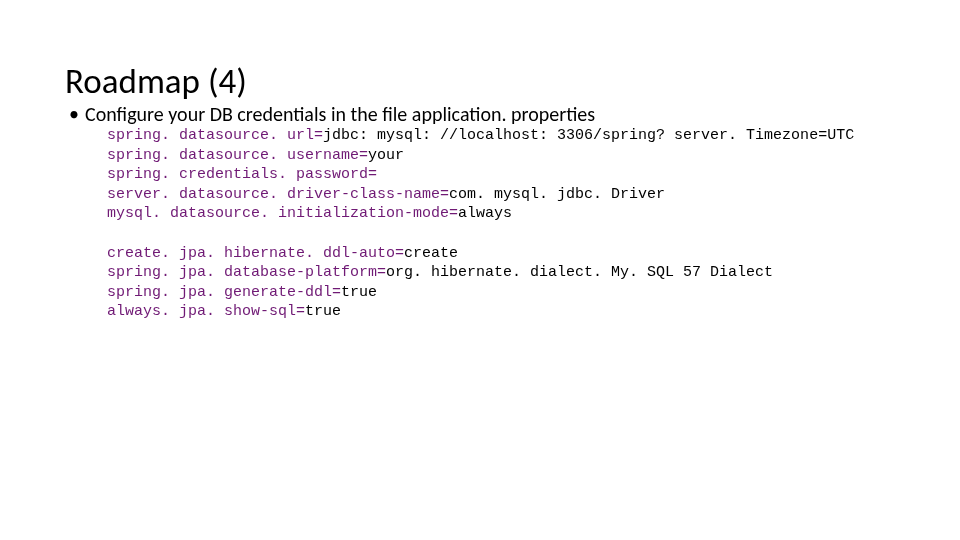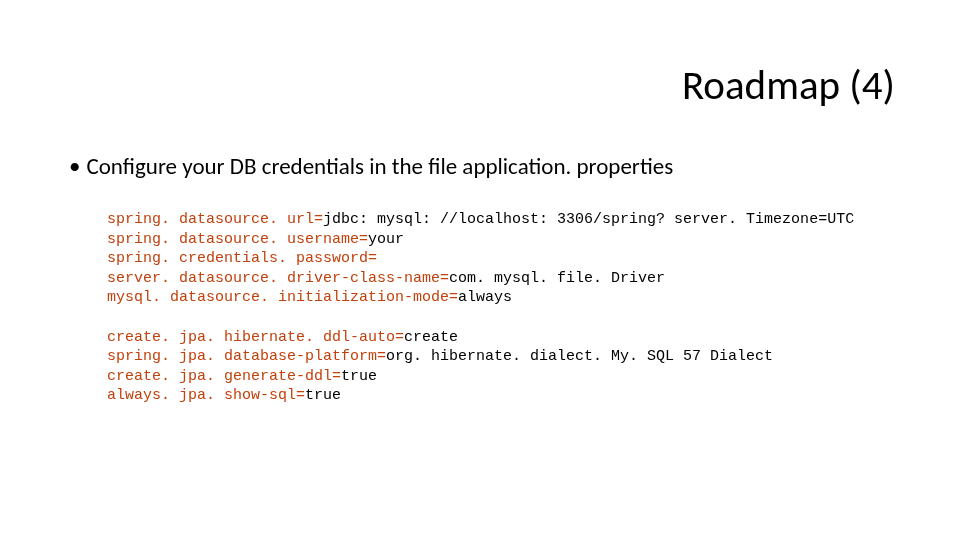--- a/index.html
+++ b/index.html
@@ -9,61 +9,58 @@
       height: 540px;
       font-family: Calibri, "Segoe UI", Arial, sans-serif;
       background: white;
       color: #000;
       box-sizing: border-box;
     }
     .slide {
       padding: 60px 65px 40px 65px;
     }
     .title {
-      font-size: 41px;
+      font-size: 35px;
       font-weight: 400;
-      margin-bottom: 42px;
-      text-align: right;
     }
     .bullet-line {
-      font-size: 23px;
-      margin-bottom: 30px;
+      font-size: 20px;
       padding-left: 4px;
     }
     .bullet-marker {
       display: inline-block;
       margin-right: 6px;
     }
     .code-block {
       font-family: "Courier New", Courier, monospace;
       font-size: 15px;
       line-height: 1.3;
       padding-left: 42px;
       white-space: pre;
       margin-bottom: 20px;
     }
     .code-key {
-      color: #c2410c;
+      color: #701a75;
     }
     .code-val {
     }
   </style>
 </head>
 <body>
 
 <div class="slide">
   <div class="title">Roadmap (4)</div>
 
   <div class="bullet-line">
     <span class="bullet-marker">•</span><span>Configure your DB credentials in the file application. properties</span>
   </div>
 
   <div class="code-block"><span class="code-key">spring. datasource. url=</span><span class="code-val">jdbc: mysql: //localhost: 3306/spring? server. Timezone=UTC</span>
 <span class="code-key">spring. datasource. username=</span><span class="code-val">your</span>
 <span class="code-key">spring. credentials. password=</span><span class="code-val"></span>
-<span class="code-key">server. datasource. driver-class-name=</span><span class="code-val">com. mysql. file. Driver</span>
+<span class="code-key">server. datasource. driver-class-name=</span><span class="code-val">com. mysql. jdbc. Driver</span>
 <span class="code-key">mysql. datasource. initialization-mode=</span><span class="code-val">always</span></div>
 
   <div class="code-block"><span class="code-key">create. jpa. hibernate. ddl-auto=</span><span class="code-val">create</span>
 <span class="code-key">spring. jpa. database-platform=</span><span class="code-val">org. hibernate. dialect. My. SQL 57 Dialect</span>
-<span class="code-key">create. jpa. generate-ddl=</span><span class="code-val">true</span>
+<span class="code-key">spring. jpa. generate-ddl=</span><span class="code-val">true</span>
 <span class="code-key">always. jpa. show-sql=</span><span class="code-val">true</span></div>
 </div>
 
 </body></html>

